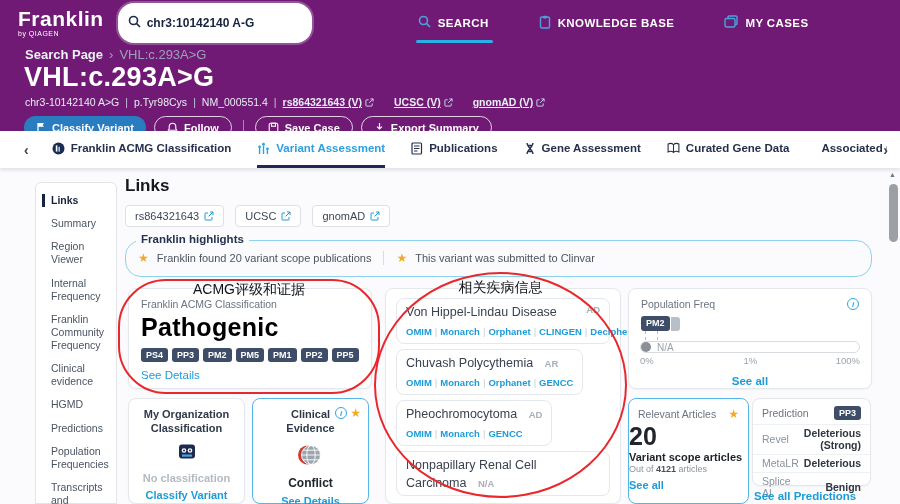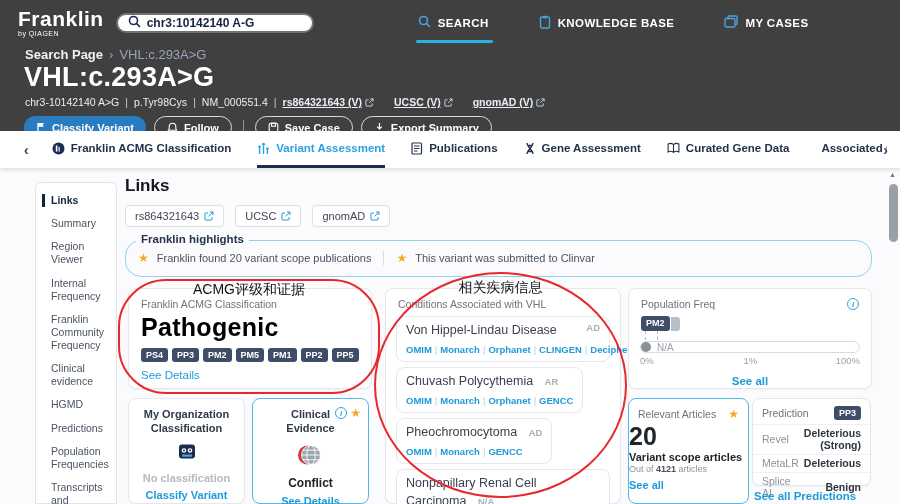--- a/index.html
+++ b/index.html
@@ -1,25 +1,25 @@
 <!DOCTYPE html>
 <html><head>
 <meta charset="utf-8">
 <style>
   * { margin:0; padding:0; box-sizing:border-box; }
   html,body { width:900px; height:504px; overflow:hidden; background:#fbfbfd;
     font-family:"Liberation Sans", sans-serif; }
 
   
-  .header { height:131px; background:#404040; color:#fff; position:relative; }
+  .header { height:131px; background:#701a75; color:#fff; position:relative; }
   .topbar { height:45px; display:flex; align-items:center; padding-left:10px; }
   .logo { margin-left:8px; line-height:1; }
   .logo-title { font-size:21px; font-weight:bold; letter-spacing:.5px; }
   .logo-sub { font-size:7px; letter-spacing:.5px; margin-top:1px; }
-  .search-pill { margin-left:14px; width:194px; height:16px; background:#fff; border-radius:16px;
+  .search-pill { margin-left:14px; width:194px; height:40px; background:#fff; border-radius:16px;
     display:flex; align-items:center; padding:0 10px; gap:6px; box-shadow:0 0 0 2px rgba(255,255,255,.25);}
   .search-pill input { border:none; outline:none; font-size:12px; font-weight:bold; color:#16233f;
     width:150px; font-family:"Liberation Sans",sans-serif; background:transparent;}
   .nav { display:flex; margin-left:106px; gap:50px; height:45px; }
   .nav-item { position:relative; display:flex; align-items:center; gap:7px;
     font-size:11.5px; font-weight:bold; letter-spacing:.4px; cursor:pointer; }
   .nav-item.active::after { content:""; position:absolute; left:-2px; right:-4px; bottom:2px;
     height:3px; background:#29b1e6; border-radius:2px; }
   .crumbs { padding-left:25px; margin-top:2px; font-size:13px; color:#9aa3b8; display:flex; gap:6px; align-items:center;}
   .crumb-root { color:#eef1f6; font-weight:bold; }
@@ -383,21 +383,20 @@
       <span class="pill">PM2</span>
       <span class="pill">PM5</span>
       <span class="pill">PM1</span>
       <span class="pill">PP2</span>
       <span class="pill">PP5</span>
     </div>
     <span class="link">See Details</span>
   </div>
 
   <div class="card conds">
-    <span class="card-label">Conditions Associated with VHL</span>
     <div class="cond wide">
       <span class="cond-name">Von Hippel-Lindau Disease</span>
       <span class="inh">AD</span>
       <div class="srcs">
         <span class="src">OMIM</span><span class="src">Monarch</span><span class="src">Orphanet</span><span class="src">CLINGEN</span><span class="src">Decipher</span><span class="src">GENCC</span>
       </div>
     </div>
     <div class="cond">
       <span class="cond-name">Chuvash Polycythemia</span>
       <span class="inh">AR</span>

